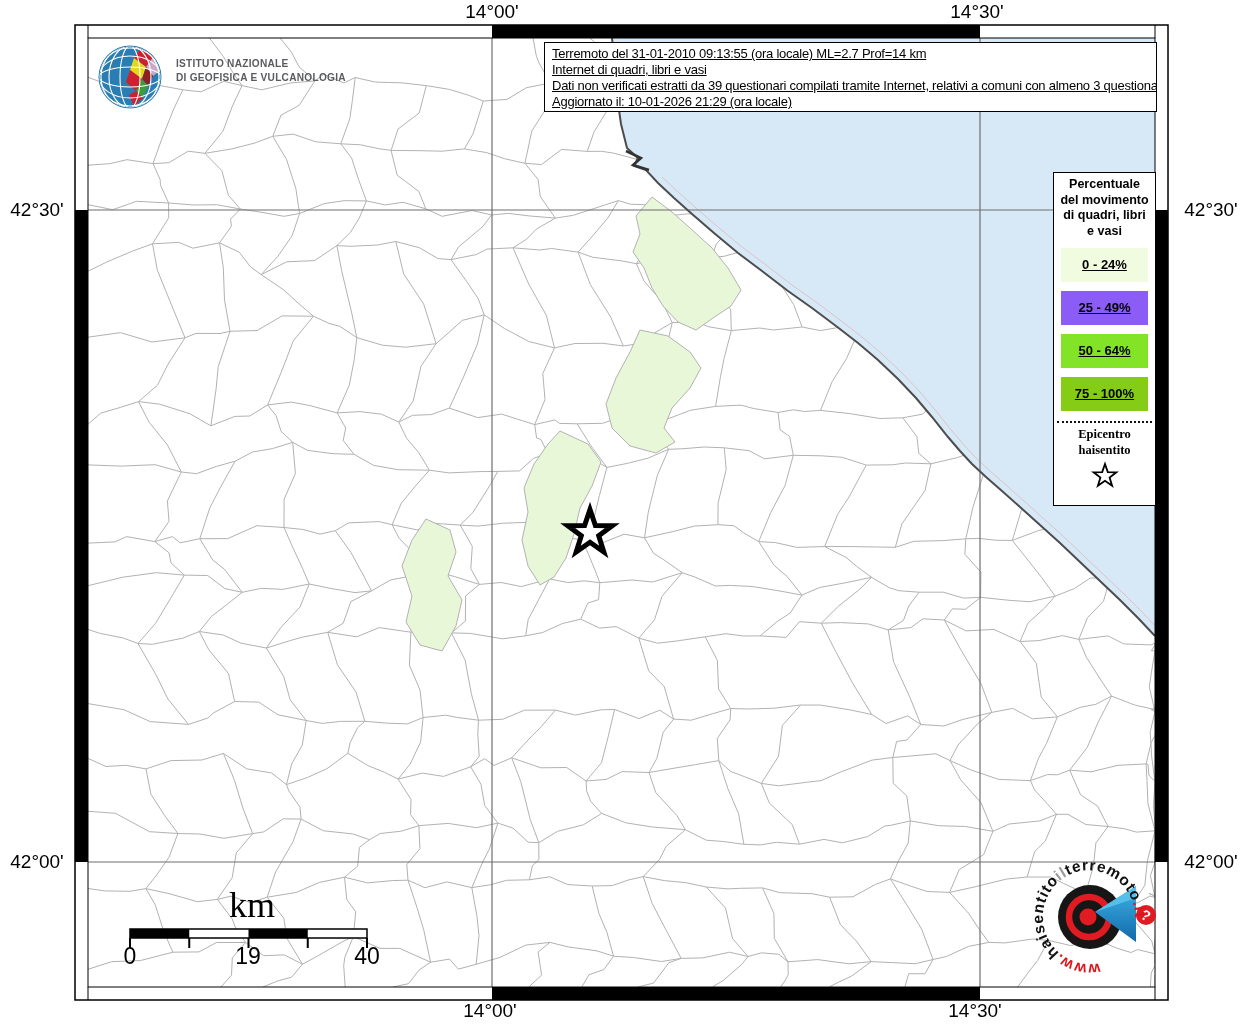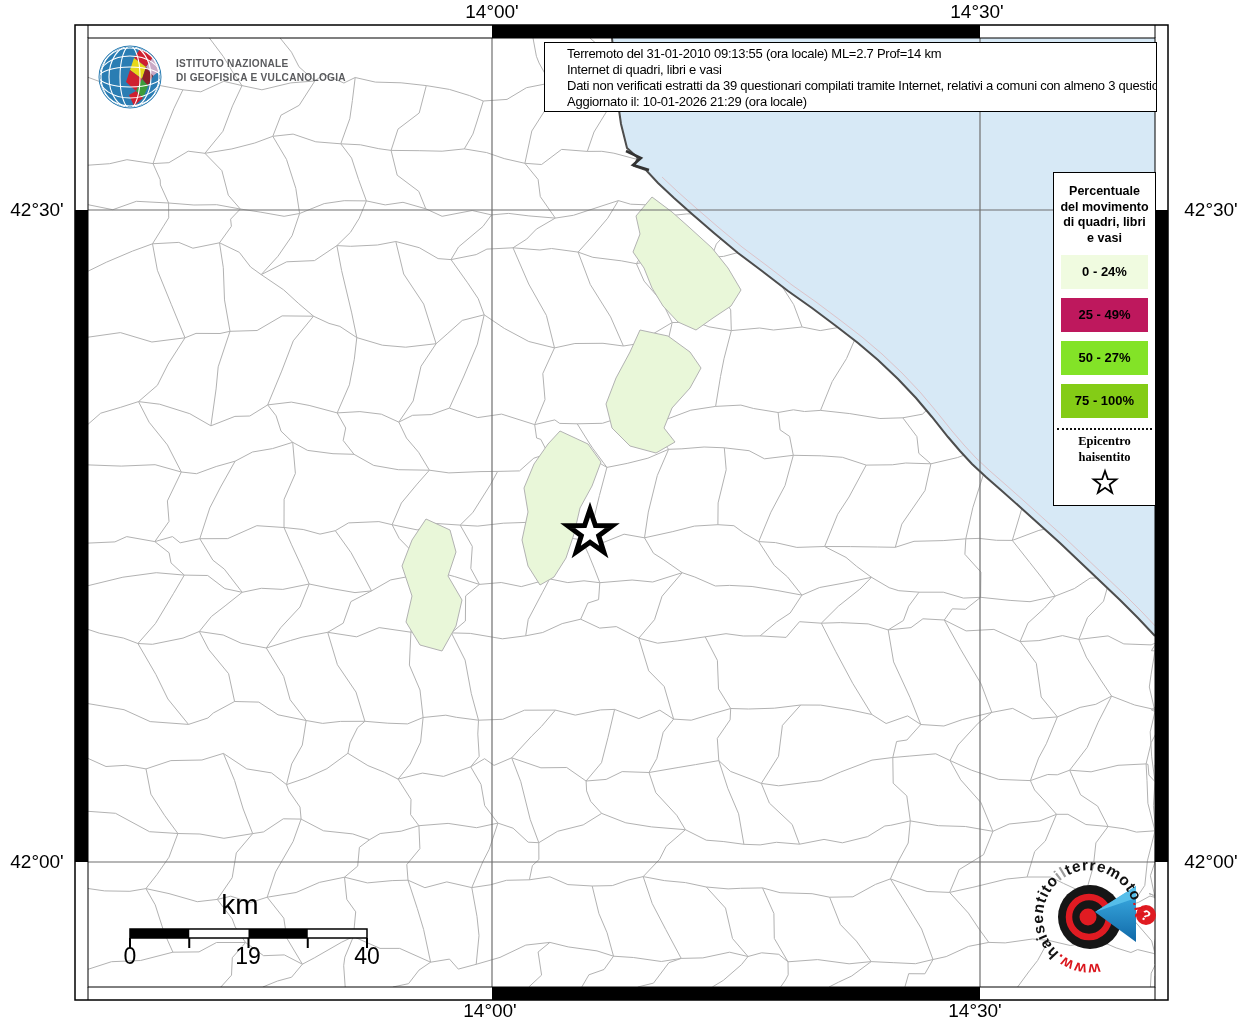--- a/index.html
+++ b/index.html
@@ -1,34 +1,34 @@
 <!DOCTYPE html>
 <html><head>
 <meta charset="utf-8">
 <style>
   html,body{margin:0;padding:0;background:#fff;}
   .stage{position:relative;width:1256px;height:1024px;background:#fff;overflow:hidden;
          font-family:"Liberation Sans",sans-serif;color:#000;}
   svg.layer{position:absolute;left:0;top:0;}
   .axis-label{position:absolute;font-size:19px;white-space:nowrap;transform:translate(-50%,-50%);text-align:center;}
   .infobox{position:absolute;left:544px;top:42px;width:613px;height:70px;background:#fff;
-           border:1.5px solid #000;box-sizing:border-box;padding:3px 7px 0 22px;
-           font-size:13px;line-height:16px;letter-spacing:-0.25px;white-space:nowrap;overflow:hidden;}
+           border:1.5px solid #000;box-sizing:border-box;padding:3px 7px 0 7px;
+           font-size:13px;line-height:16px;letter-spacing:-0.25px;white-space:nowrap;overflow:hidden;text-decoration:underline;}
   .ingv-text{position:absolute;left:176px;top:56px;font-size:11.5px;font-weight:bold;
              line-height:14px;color:#5a5b5e;letter-spacing:.3px;transform:scaleX(.88);
              transform-origin:left top;white-space:nowrap;}
   .legend{position:absolute;left:1053px;top:172px;width:103px;height:334px;background:#fff;
           border:1.5px solid #000;box-sizing:border-box;text-align:center;}
-  .legend-title{margin:11px 5px 0 5px;font-size:12.5px;font-weight:bold;line-height:15.5px;text-align:center;}
+  .legend-title{margin:4px 5px 0 5px;font-size:12.5px;font-weight:bold;line-height:15.5px;text-align:center;}
   .swatch{width:87px;height:34px;margin:9px auto 0 auto;font-size:13px;font-weight:bold;
-          line-height:34px;}
+          line-height:34px;text-decoration:underline;}
   .legend-sep{margin:10px 3px 4px 3px;border-top:2px dotted #111;height:0;}
   .legend-epi{font-size:12.5px;font-weight:bold;line-height:15.5px;font-family:Liberation Serif, serif;}
   .legend-star{margin-top:3px;}
-  .sb-km{position:absolute;left:240px;top:905px;transform:translate(-50%,-50%);font-size:28px;}
+  .sb-km{position:absolute;left:252px;top:905px;transform:translate(-50%,-50%);font-size:36px;font-family:Liberation Serif, serif;}
   .sb-num{position:absolute;top:956px;transform:translate(-50%,-50%);font-size:23px;}
 </style>
 </head>
 <body>
 
 <div class="stage">
 
   <svg id="map" class="layer" width="1256" height="1024" viewBox="0 0 1256 1024">
       <defs>
         <clipPath id="landclip">
@@ -113,22 +113,22 @@
   <div class="axis-label" style="left:490px;top:1011px">14°00'</div>
   <div class="axis-label" style="left:975px;top:1011px">14°30'</div>
   <div class="axis-label" style="left:37px;top:210px">42°30'</div>
   <div class="axis-label" style="left:37px;top:862px">42°00'</div>
   <div class="axis-label" style="left:1211px;top:210px">42°30'</div>
   <div class="axis-label" style="left:1211px;top:862px">42°00'</div>
 
   <div class="legend">
     <div class="legend-title">Percentuale del movimento di quadri, libri e vasi</div>
     <div class="swatch" style="background-color: rgb(240, 251, 224);">0 - 24%</div>
-    <div class="swatch" style="background-color: #be185d; margin-top: 9px;">25 - 49%</div>
-    <div class="swatch" style="background-color: rgb(131, 227, 39);">50 - 27%</div>
+    <div class="swatch" style="background-color: #8b5cf6; margin-top: 9px;">25 - 49%</div>
+    <div class="swatch" style="background-color: rgb(131, 227, 39);">50 - 64%</div>
     <div class="swatch" style="background-color: #84cc16;">75 - 100%</div>
     <div class="legend-sep"></div>
     <div class="legend-epi">Epicentro</div>
     <div class="legend-epi">haisentito</div>
     <svg id="legendStar" class="legend-star" width="30" height="28" viewBox="0 0 30 28">
         <path d="M15.0 3.0L17.8 11.1L26.4 11.3L19.6 16.5L22.1 24.7L15.0 19.8L7.9 24.7L10.4 16.5L3.6 11.3L12.2 11.1Z" fill="#ffffff" stroke="#000000" stroke-width="1.8"></path>
       </svg>
   </div>
 
   <div class="sb-km">km</div>

